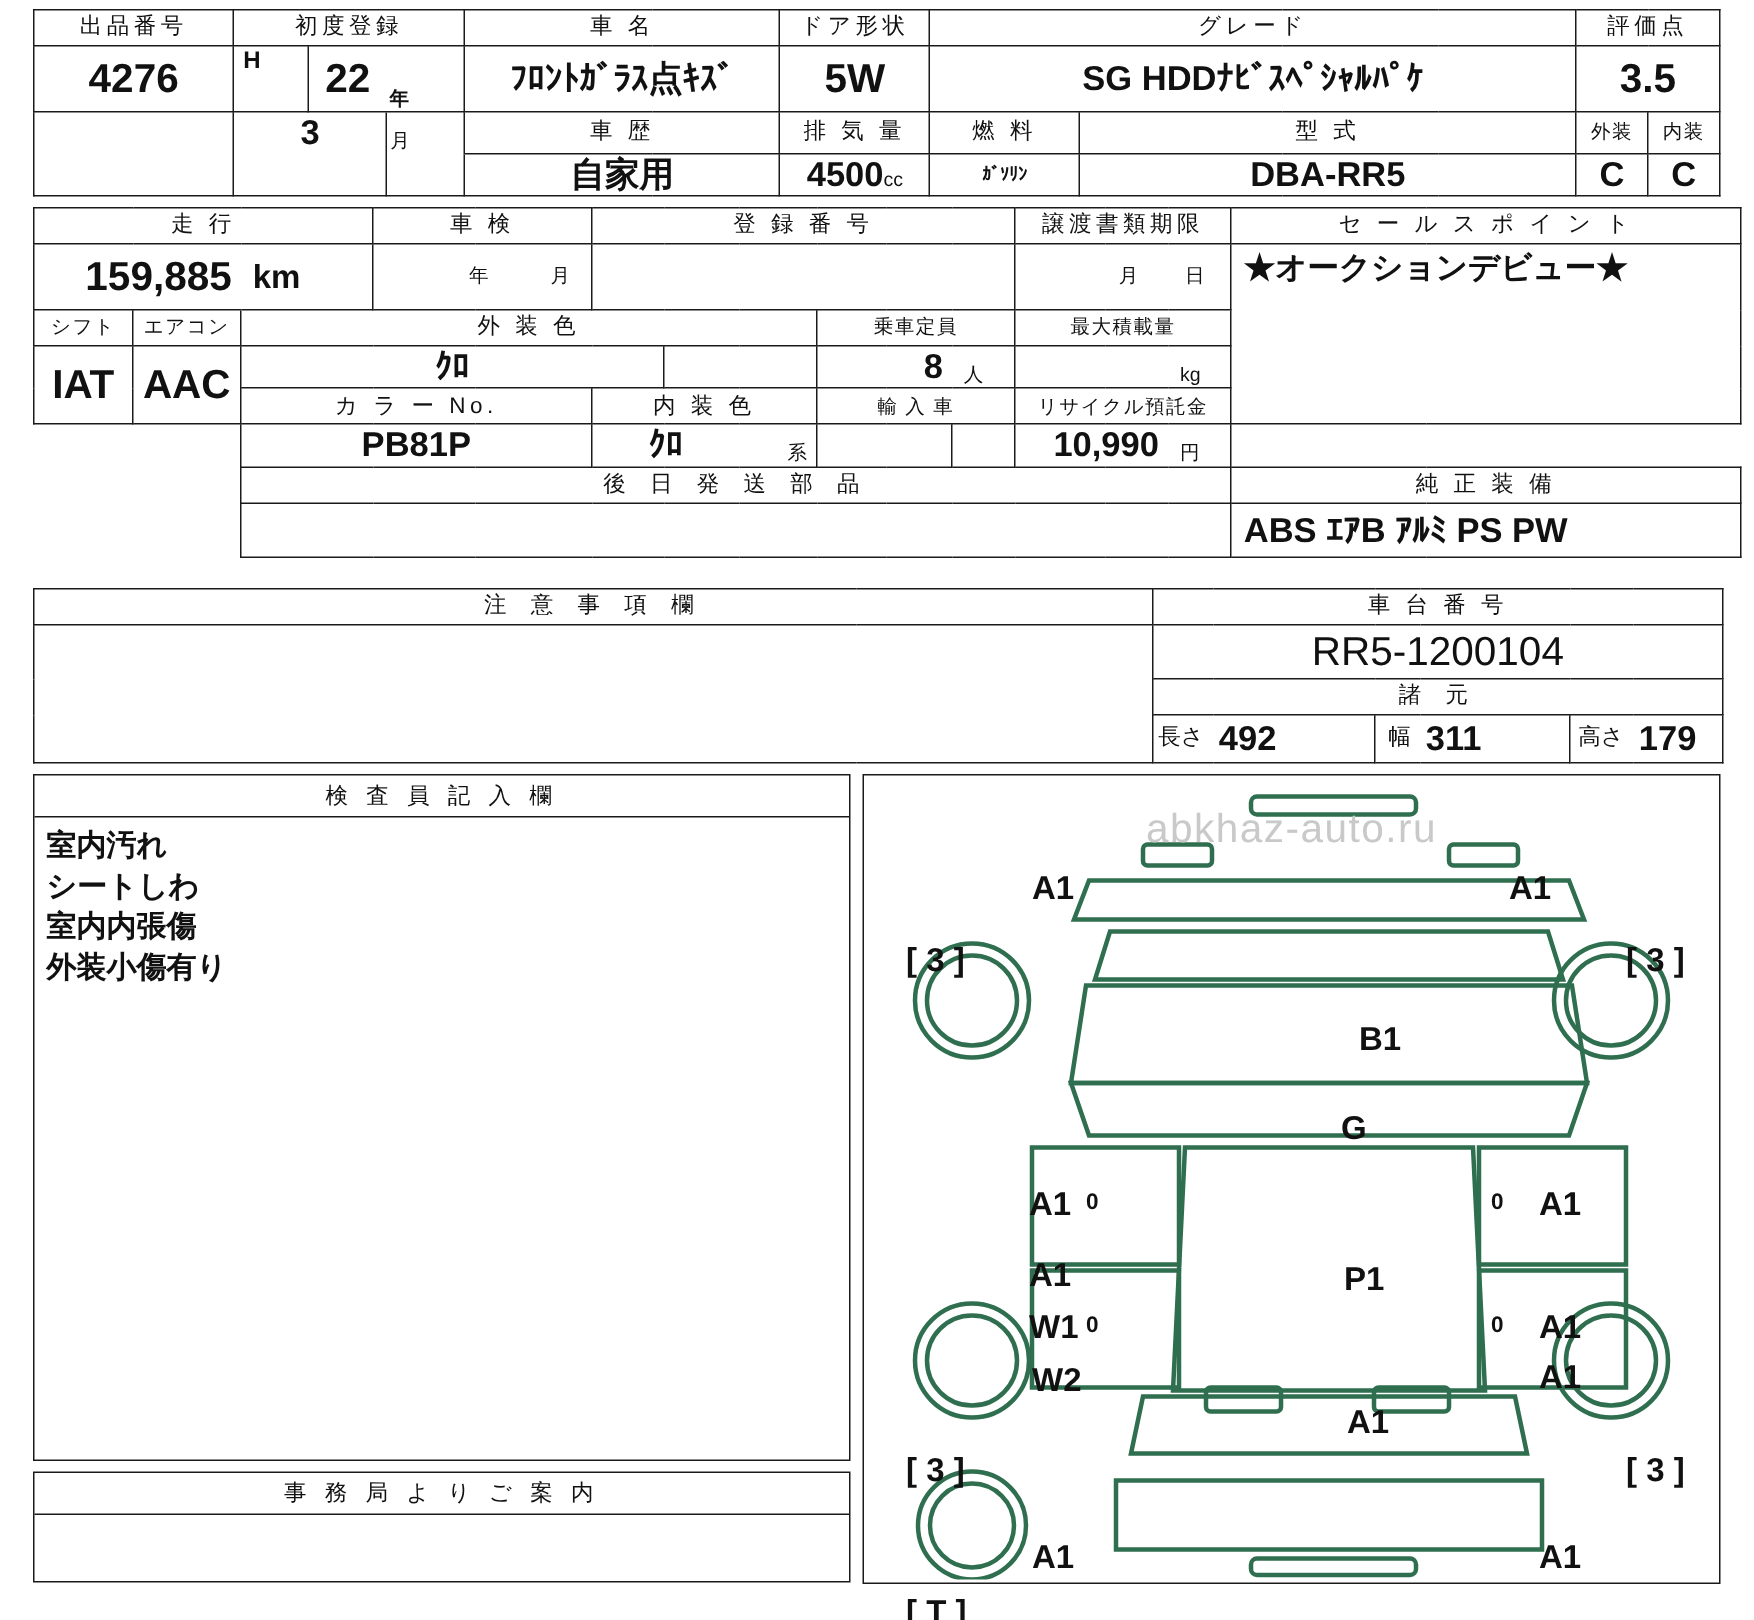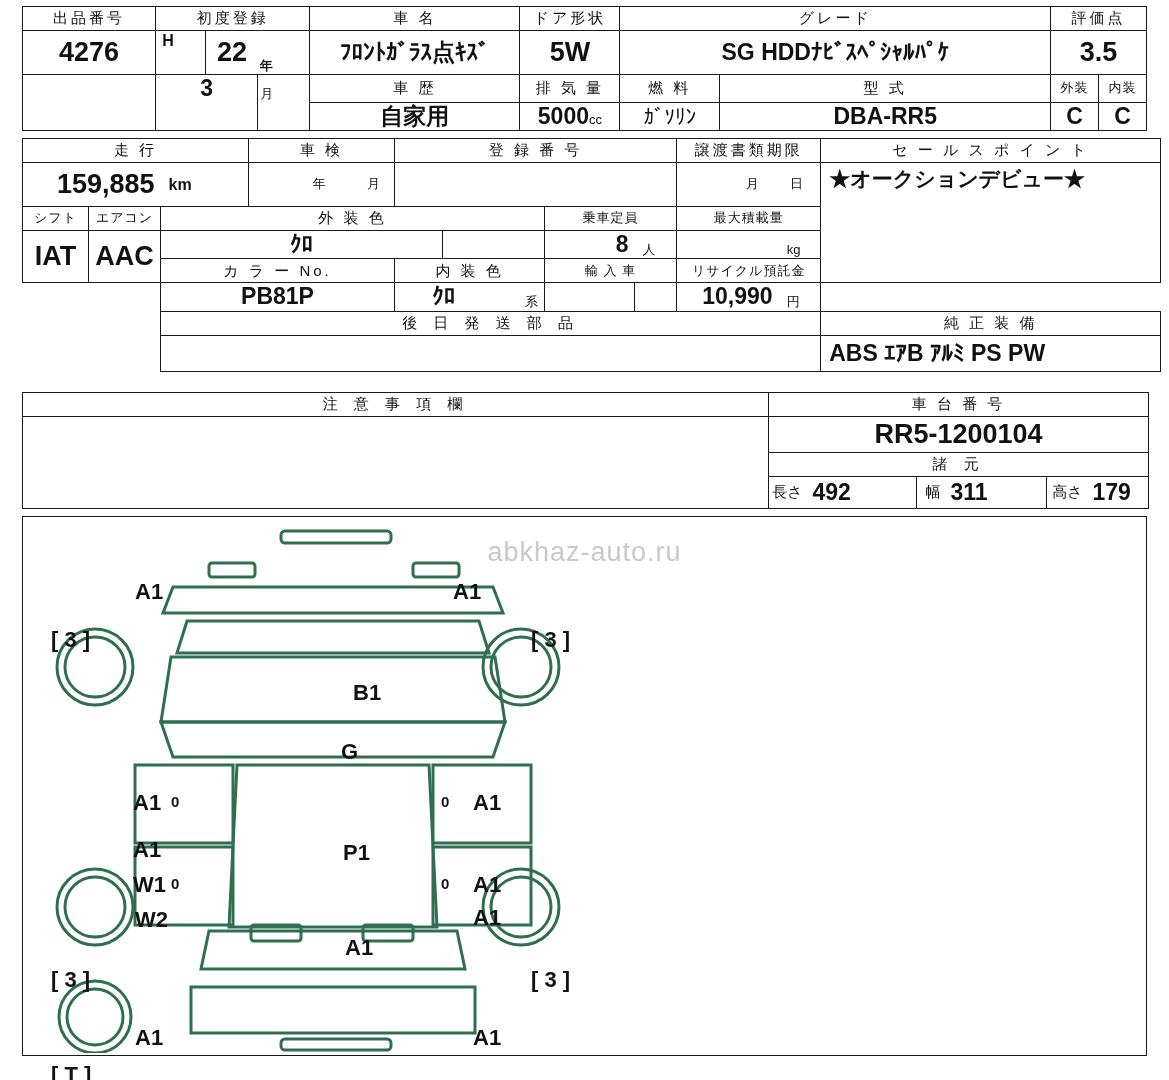--- a/index.html
+++ b/index.html
@@ -28,21 +28,21 @@
     padding:1px 2px;
     font-size:18px;
     line-height:1.1;
     white-space:nowrap;
     overflow:hidden;
   }
   .hdr { font-size:15px; letter-spacing:3px; font-weight:normal; background:#fff; height:24px;}
   .hdr-sm { font-size:13px; letter-spacing:1px; }
   .val { font-size:27px; font-weight:bold; height:44px; }
   .val-md { font-size:23px; font-weight:bold; }
-  .val-sm { font-size:21px; font-weight:normal; }
+  .val-sm { font-size:12px; font-weight:bold; }
   .left { text-align:left; padding-left:8px; }
   .right { text-align:right; padding-right:6px; }
   .sub { font-size:13px; font-weight:normal; }
 
   
   .lower { display:flex; gap:8px; margin-top:7px; }
   .lower-left { width:548px; }
   .lower-right { flex:1; }
 
   .panelbox { border:1.5px solid #1a1a1a; }
@@ -59,21 +59,21 @@
     position:absolute; left:0; right:0; top:20px;
     text-align:center; font-size:27px; color:#c9c9c9; letter-spacing:1px;
     pointer-events:none;
   }
   .legend {
     font-size:11px; letter-spacing:0px; margin-top:6px; padding-left:26px; color:#222;
     white-space:nowrap;
   }
   .sales-pt { font-size:21px; font-weight:bold; text-align:left; padding-left:8px; }
   .equip { font-size:23px; font-weight:bold; text-align:left; padding-left:8px; }
-  .vin { font-size:27px; font-weight:bold; }
+  .vin { font-size:27px; font-weight:normal; }
 </style>
 </head>
 <body>
 
 <div class="sheet">
 
   <table class="grid">
     <colgroup>
       <col style="width:128px">
         <col style="width:48px">
@@ -119,21 +119,21 @@
       <td class="hdr">燃 料</td>
       <td class="hdr" colspan="4">型 式</td>
       <td class="hdr-sm">外装</td>
       <td class="hdr-sm">内装</td>
     </tr>
     <tr>
       <td class="val-md" colspan="2" style="border-top:none"></td>
       <td style="border-left:none;border-top:none"></td>
       <td class="val-md" colspan="2">自家用</td>
       <td class="val-md">
-        <span>5000</span><span class="sub">cc</span>
+        <span>4500</span><span class="sub">cc</span>
       </td>
       <td class="val-sm">ｶﾞｿﾘﾝ</td>
       <td class="val-md" colspan="4">DBA-RR5</td>
       <td class="val-md">C</td>
       <td class="val-md">C</td>
     </tr>
   </tbody>
     </table>
 
   <table class="grid" style="margin-top:7px">
@@ -158,21 +158,21 @@
     <tbody>
         <tr>
       <td class="hdr" colspan="3">走 行</td>
       <td class="hdr" colspan="2">車 検</td>
       <td class="hdr" colspan="6">登 録 番 号</td>
       <td class="hdr" colspan="3">譲渡書類期限</td>
       <td class="hdr" colspan="2">セ ー ル ス ポ イ ン ト</td>
     </tr>
     <tr>
       <td class="val right" colspan="2" style="border-right:none">159,885</td>
-      <td class="val left" style="border-left:none;font-size:16px">km</td>
+      <td class="val left" style="border-left:none;font-size:22px">km</td>
       <td class="sub" colspan="2" style="height:42px">
         <span style="display:inline-block;width:46px"></span>
         <span>年</span>
         <span style="display:inline-block;width:34px"></span>
         <span>月</span>
       </td>
       <td class="val-sm" colspan="6"></td>
       <td class="sub" colspan="3">
         <span style="display:inline-block;width:48px"></span>
         <span>月</span>
@@ -256,20 +256,37 @@
       <td class="sub right" style="border-right:none;font-size:15px">幅</td>
       <td class="val-md left" style="border-left:none;padding-left:4px">311</td>
       <td class="sub right" style="border-right:none;font-size:15px">高さ</td>
       <td class="val-md left" style="border-left:none;padding-left:4px">179</td>
     </tr>
   </tbody>
     </table>
 
   <div class="lower">
 
+    <div class="lower-left">
+      <div class="panelbox">
+        <div class="panel-title">検 査 員 記 入 欄</div>
+        <div class="panel-body insp-body">
+          <div class="insp-list">
+            <div>室内汚れ</div>
+            <div>シートしわ</div>
+            <div>室内内張傷</div>
+            <div>外装小傷有り</div>
+          </div>
+        </div>
+      </div>
+      <div class="panelbox" style="margin-top:7px">
+        <div class="panel-title">事 務 局 よ り ご 案 内</div>
+        <div class="panel-body office-body"></div>
+      </div>
+    </div>
 
     <div class="lower-right">
       <div class="diagram">
         <svg width="570" height="536" viewBox="0 0 570 536">
           <g stroke="#2f6f4f" stroke-width="3" fill="none">
 
             <rect x="258" y="14" width="110" height="12" rx="4"></rect>
 
             <rect x="186" y="46" width="46" height="14" rx="3"></rect>
             <rect x="390" y="46" width="46" height="14" rx="3"></rect>

